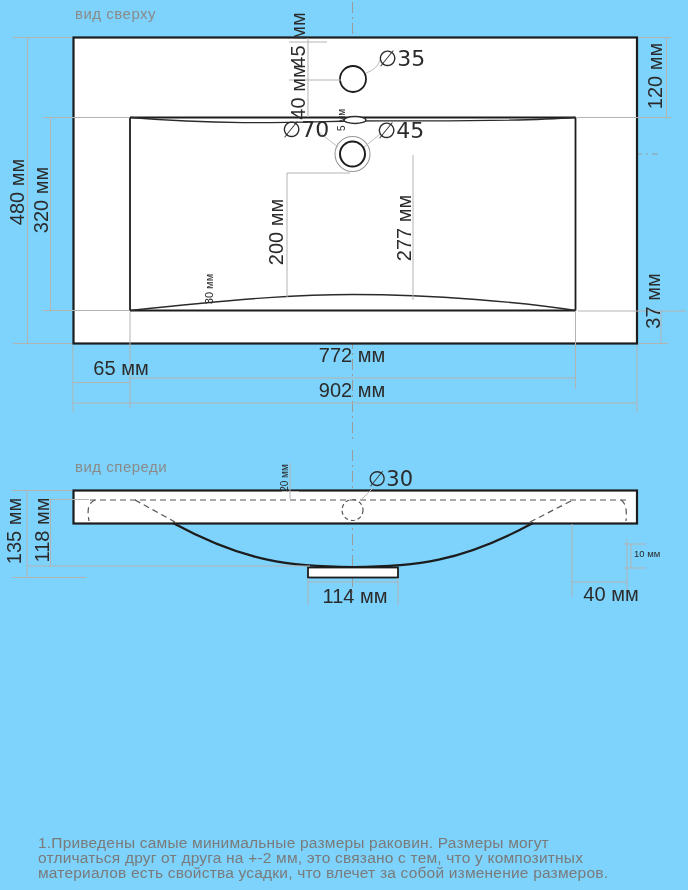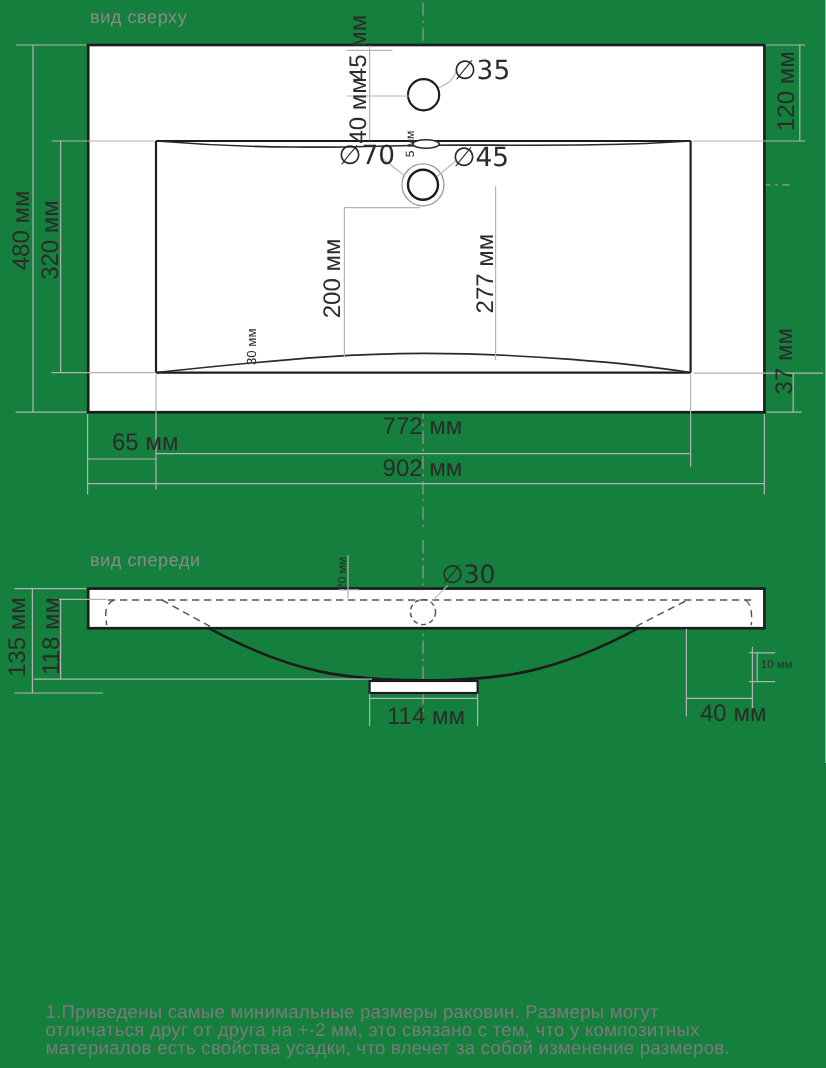--- a/index.html
+++ b/index.html
@@ -1,16 +1,16 @@
 <!DOCTYPE html>
 <html><head>
 <meta charset="utf-8">
 <style>
   html,body{margin:0;padding:0;background:#ffffff;}
-  .canvas{width:688px;height:890px;background:#15803d;position:relative;overflow:hidden;}
+  .canvas{width:688px;height:890px;background:#7dd3fc;position:relative;overflow:hidden;}
   svg{display:block;}
   svg text{font-family:"Liberation Sans","DejaVu Sans",sans-serif;fill:#2b2b2b;}
   .dia{font-family:"DejaVu Sans",sans-serif;}
   .t22{font-size:22px;}
   .t21{font-size:21px;}
   .t20{font-size:20px;}
   .t11{font-size:11px;}
   .t10{font-size:10px;}
   .t9{font-size:9.5px;}
   .viewlabel{font-size:15px;fill:#8a8a8a;letter-spacing:.5px;}

